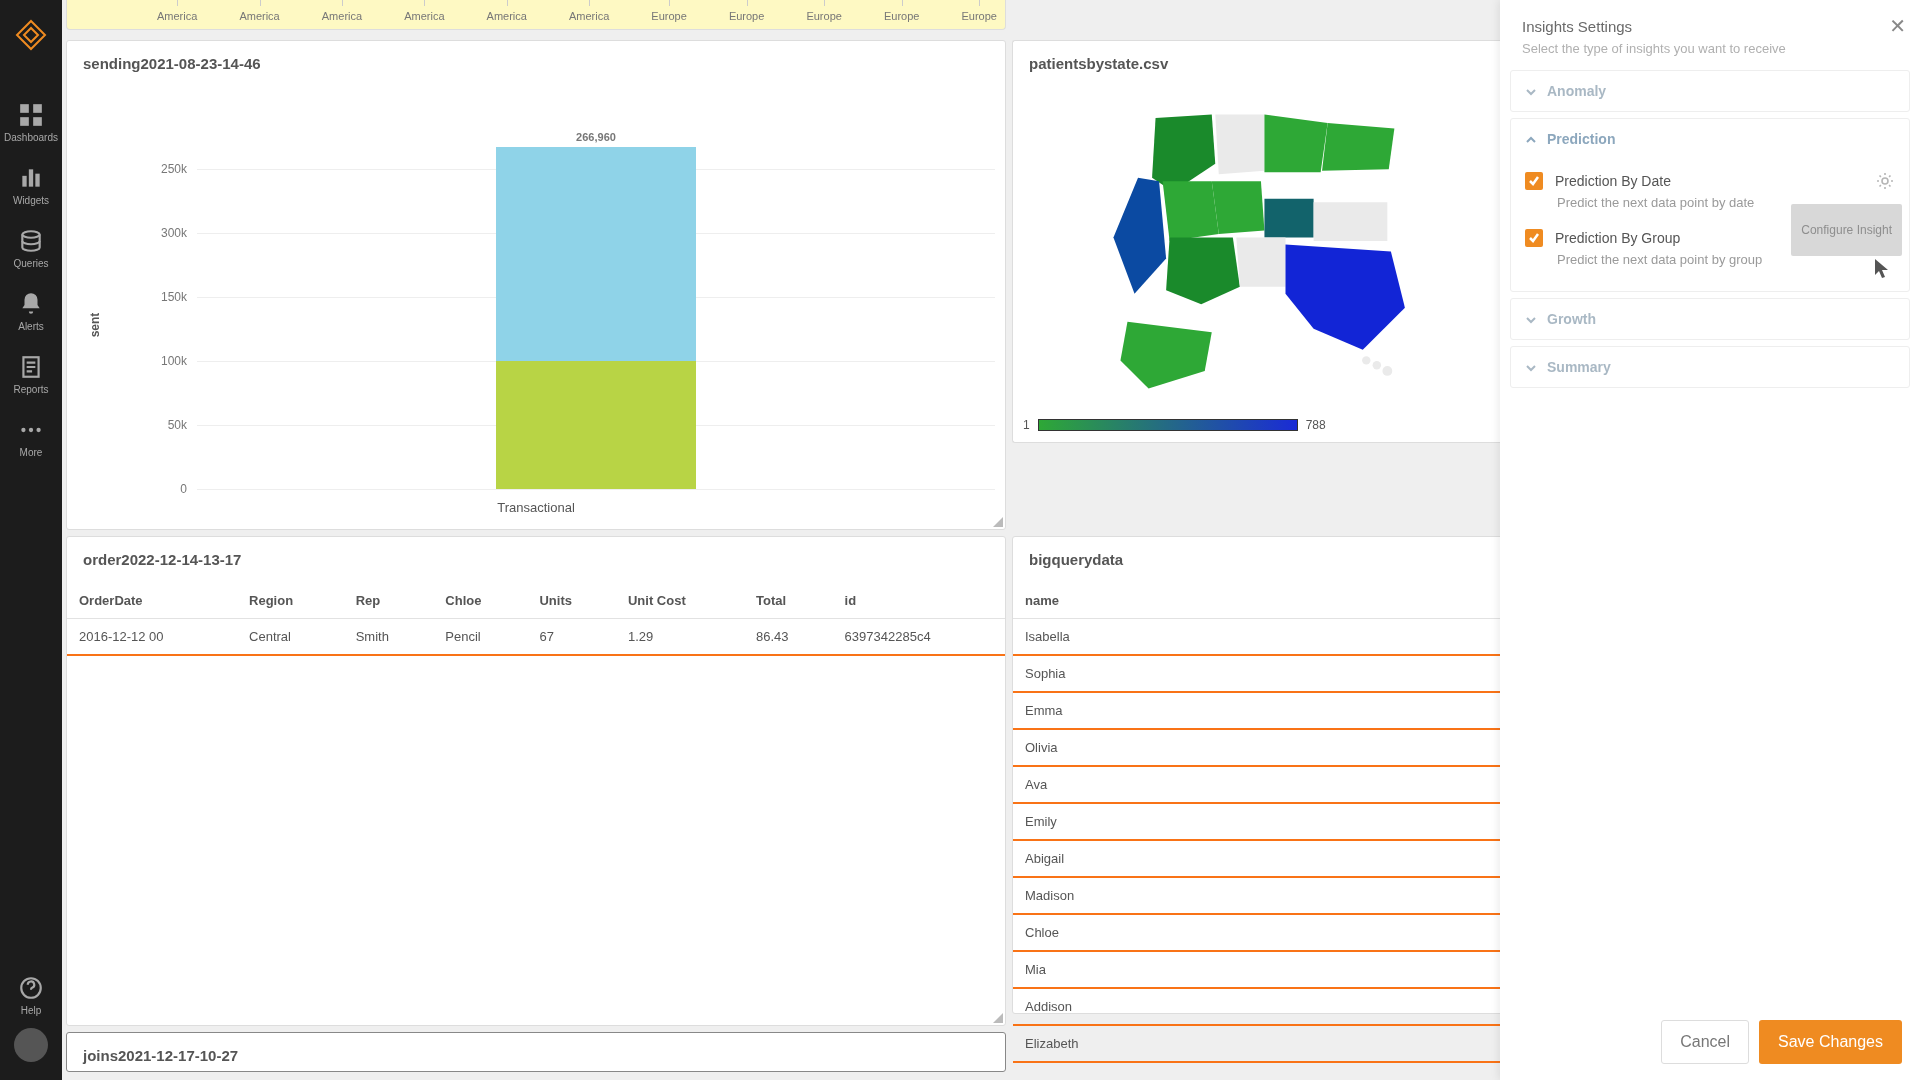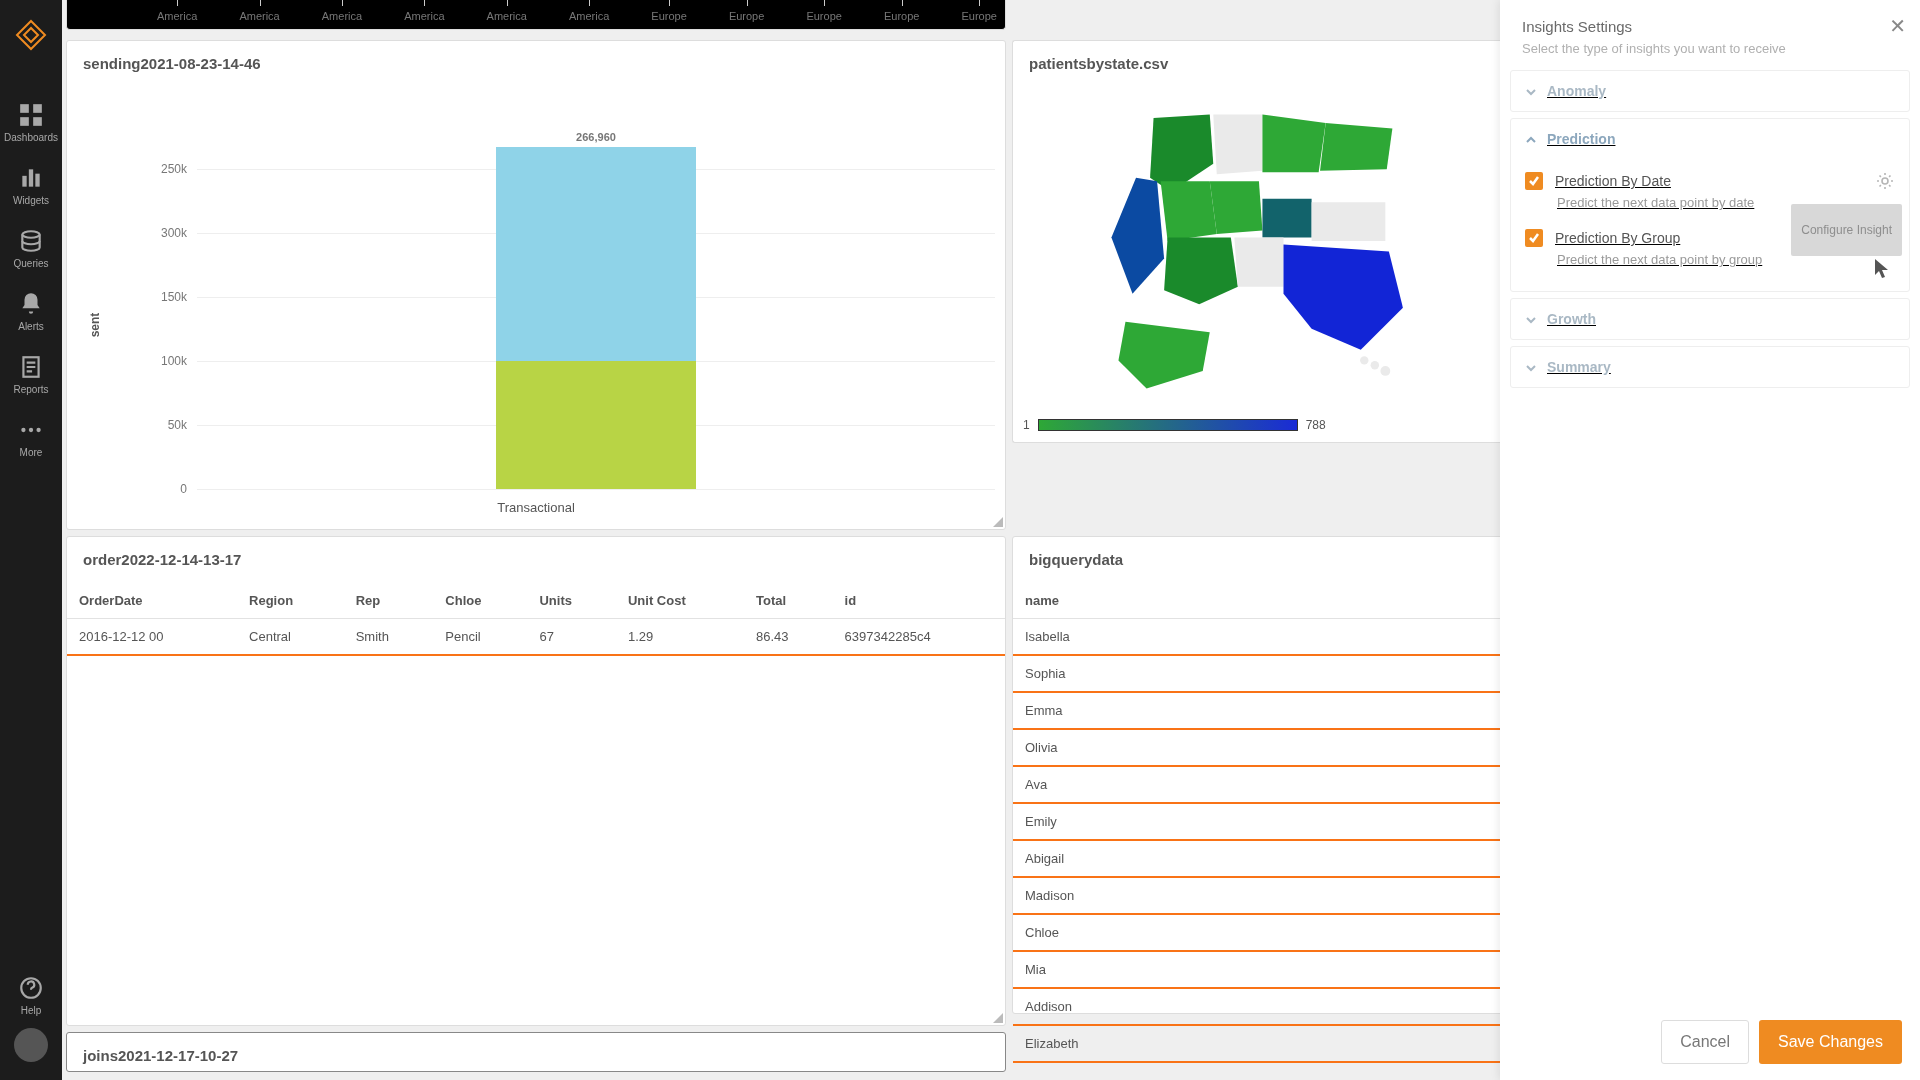--- a/index.html
+++ b/index.html
@@ -11,32 +11,32 @@
 .leftnav .navitem { width: 62px; display: flex; flex-direction: column; align-items: center; gap: 6px; padding: 12px 0; cursor: pointer; }
 .leftnav .navitem .icon { width: 26px; height: 22px; display: flex; align-items: center; justify-content: center; }
 .leftnav .navitem .lbl { font-size: 10px; color: #a8a8a8; }
 .leftnav .spacer { flex: 1; }
 .leftnav .bottomicon { width: 34px; height: 34px; border-radius: 50%; background: #555; margin-bottom: 18px; }
 
 
 .main { position: absolute; left: 62px; top: 0; right: 0; bottom: 0; background: #efefef; }
 
 
-.top-axis { position: absolute; left: 4px; top: 0; width: 940px; height: 30px; background: #000000; border: 1px solid #ddd; border-top: none; border-radius: 0 0 4px 4px; text-decoration: underline; }
+.top-axis { position: absolute; left: 4px; top: 0; width: 940px; height: 30px; background: #fef9c3; border: 1px solid #ddd; border-top: none; border-radius: 0 0 4px 4px; text-decoration: underline; }
 .top-axis-ticks { position: absolute; left: 90px; right: 8px; top: 0; display: flex; justify-content: space-between; }
 .top-axis-ticks span { font-size: 11px; color: #777; position: relative; top: 10px; }
 .top-axis-ticks span::before { content: ""; position: absolute; left: 50%; top: -10px; width: 1px; height: 6px; background: #ccc; }
 
 
 .card { position: absolute; background: #fff; border: 1px solid #ddd; border-radius: 3px; }
 .card-hdr { font-size: 15px; font-weight: 600; color: #555; padding: 14px 16px; }
 .card-body { position: absolute; top: 46px; left: 0; right: 0; bottom: 0; }
 
 .card-bar    { left: 4px;  top: 40px;  width: 940px; height: 490px; }
-.card-map    { left: 950px; top: 40px; width: 540px; height: 403px; border-right: 5px solid #ef4444; }
+.card-map    { left: 950px; top: 40px; width: 540px; height: 403px; border-right: 1px solid #ef4444; }
 .card-order  { left: 4px;  top: 536px; width: 940px; height: 490px; }
 .card-bq     { left: 950px; top: 536px; width: 540px; height: 478px; }
 .card-joins  { left: 4px;  top: 1032px; width: 940px; height: 40px; border: 1px solid #888; }
 
 .resize-handle { position: absolute; right: 2px; bottom: 2px; width: 0; height: 0; border-right: 10px solid #bbb; border-top: 10px solid transparent; }
 
 
 .legend { position: absolute; top: 4px; left: 0; right: 0; text-align: center; font-size: 13px; }
 .legend .swatch { display: inline-block; width: 13px; height: 13px; vertical-align: middle; margin: 0 6px 0 18px; }
 .legend .swatch.fb { background: #8fd3e8; }
@@ -63,21 +63,21 @@
 .tbl { width: 100%; border-collapse: collapse; font-size: 13px; color: #555; }
 .tbl th { text-align: left; font-weight: 600; padding: 10px 12px; border-bottom: 1px solid #e2e2e2; background: #fff; }
 .tbl td { padding: 10px 12px; border-bottom: 2px solid #f97316; }
 
 
 .panel { position: absolute; right: 0; top: 0; bottom: 0; width: 420px; background: #fff; box-shadow: -2px 0 8px rgba(0,0,0,.08); display: flex; flex-direction: column; }
 .panel-hdr { padding: 18px 22px 10px; position: relative; }
 .panel-hdr .ttl { font-size: 15px; color: #6a6a6a; font-weight: 500; }
 .panel-hdr .sub { font-size: 13px; color: #b0b0b0; margin-top: 6px; }
 .panel-close { position: absolute; right: 14px; top: 14px; font-size: 20px; color: #888; cursor: pointer; background: none; border: none; }
-.panel-body { flex: 1; overflow: auto; padding: 4px 10px; text-decoration: underline; }
+.panel-body { flex: 1; overflow: auto; padding: 4px 10px; }
 .accordion { border: 1px solid #eee; border-radius: 3px; margin-bottom: 6px; }
 .acc-hdr { display: flex; align-items: center; gap: 10px; padding: 12px 14px; color: #a9b8c4; font-size: 14px; font-weight: 600; cursor: pointer; }
 .acc-hdr.active { color: #8ca7bd; }
 .chev { width: 12px; height: 12px; display: inline-block; }
 .chev svg { width: 12px; height: 12px; }
 .acc-body { padding: 4px 14px 14px; }
 .pred-row { display: flex; align-items: center; gap: 12px; padding: 8px 0 4px; }
 .pred-desc { font-size: 13px; color: #9a9a9a; padding: 0 0 10px 32px; }
 .chk { width: 18px; height: 18px; background: #ef8b21; display: inline-flex; align-items: center; justify-content: center; border-radius: 2px; }
 .chk svg { width: 12px; height: 12px; }

